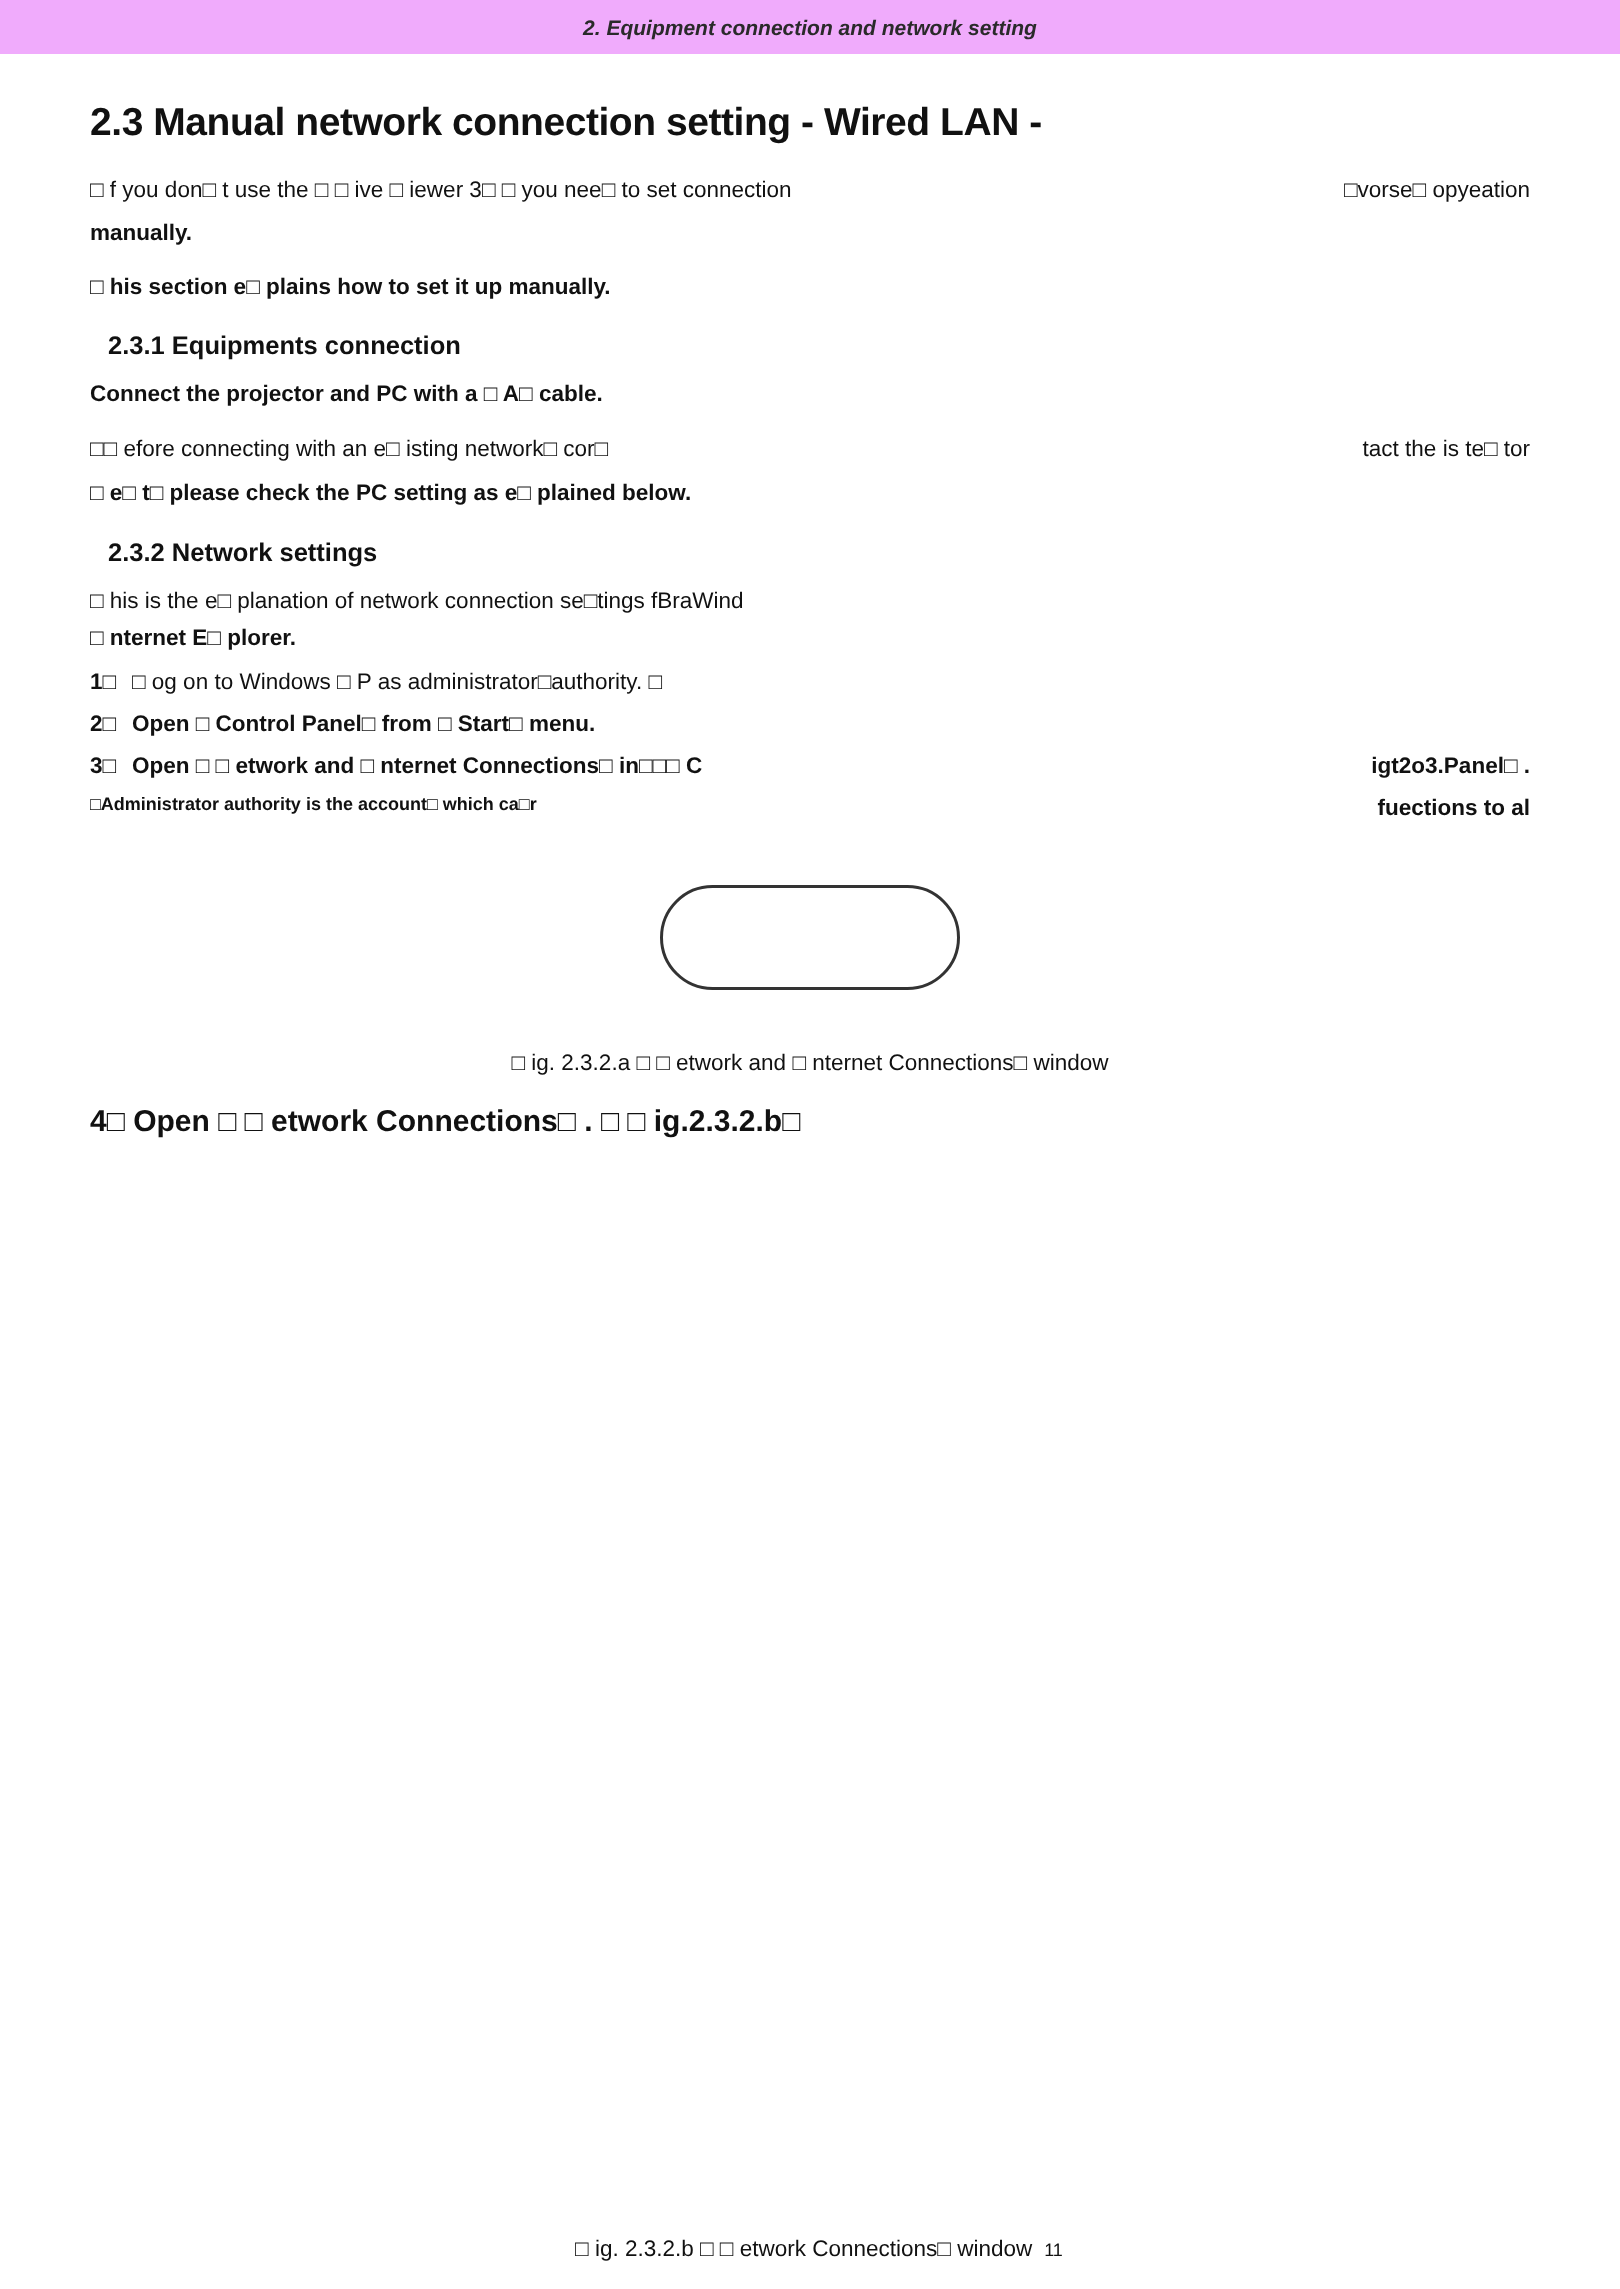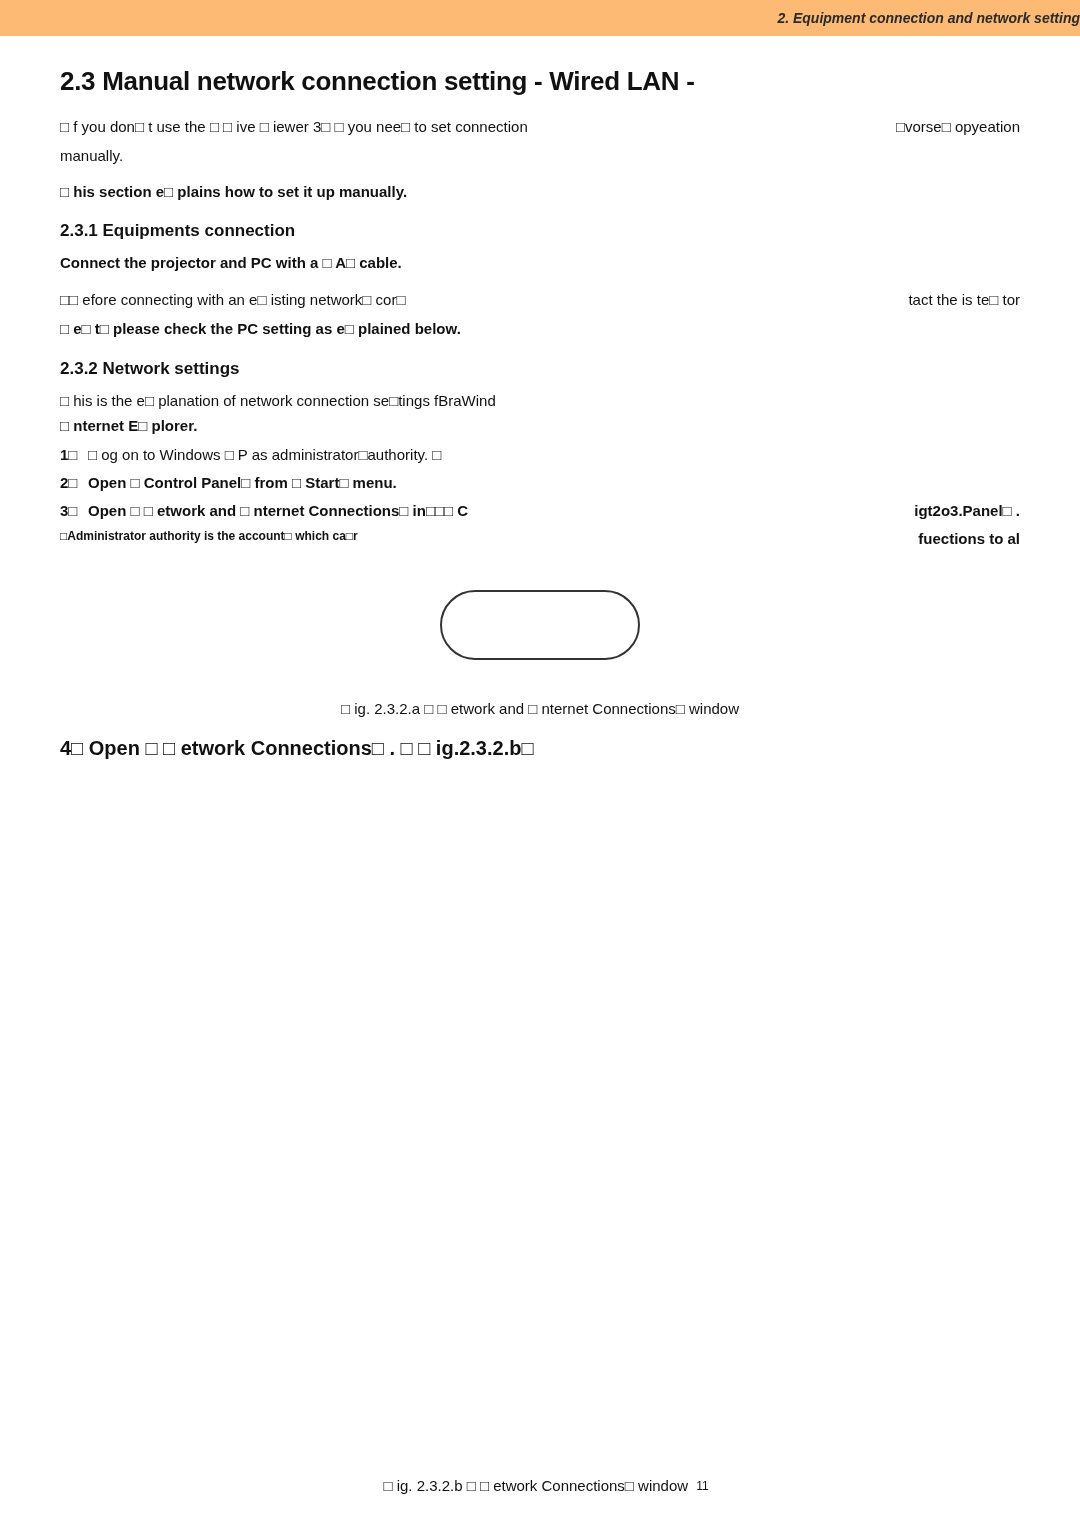--- a/index.html
+++ b/index.html
@@ -20,26 +20,26 @@
     .page-container {
       width: 1080px;
       min-height: 1526px;
       background: #ffffff;
       position: relative;
       padding: 0;
     }
 
     
     .header-bar {
-      background: #fdba74;
+      background: #f0abfc;
       width: 100%;
       height: 36px;
       display: flex;
       align-items: center;
-      justify-content: flex-end;
+      justify-content: center;
       margin-bottom: 30px;
     }
 
     .header-bar-text {
       font-size: 14px;
       font-weight: bold;
       color: #2a2a2a;
       font-style: italic;
     }
 
@@ -73,20 +73,21 @@
       margin-bottom: 14px;
     }
 
     
     .subsection-title {
       font-size: 17px;
       font-weight: 900;
       color: #111111;
       margin-top: 18px;
       margin-bottom: 10px;
+      margin-left: 12px;
     }
 
     
     .line-block {
       position: relative;
       width: 100%;
       margin-bottom: 4px;
     }
 
     
@@ -110,21 +111,21 @@
     .figure-caption {
       font-size: 15px;
       color: #111111;
       text-align: center;
       margin-top: 10px;
     }
 
     
     .footer {
       position: absolute;
-      bottom: 32px;
+      bottom: 18px;
       left: 0;
       right: 0;
       display: flex;
       align-items: center;
       justify-content: center;
       gap: 8px;
       margin-left: 12px;
     }
 
     .footer-caption {
@@ -207,21 +208,21 @@
   <div class="content">
 
     <div class="section-title">2.3 Manual network connection setting - Wired LAN -</div>
 
     <div class="line-block" style="margin-bottom:6px;">
       <span class="body-para">
         <span>□ f you don□ t use the □ □ ive □ iewer 3□ □  you nee□ to set connection</span>
         <span style="font-weight:normal; font-size:15px; position:absolute; right:0; top:0;">□vorse□ opyeation</span>
       </span>
     </div>
-    <div class="body-para" style="margin-bottom:12px;">manually.</div>
+    <div class="body-para" style="margin-bottom:12px;font-weight:bold;">manually.</div>
 
     <div class="body-para-bold">□ his section e□ plains how to set it up manually.</div>
 
     <div class="subsection-title">2.3.1 Equipments connection</div>
 
     <div class="body-para-bold">Connect the projector and PC with a □ A□  cable.</div>
 
     <div class="line-block" style="margin-bottom:6px;">
       <span class="body-para">
         <span>□□ efore connecting with an e□ isting network□  cor□</span>

